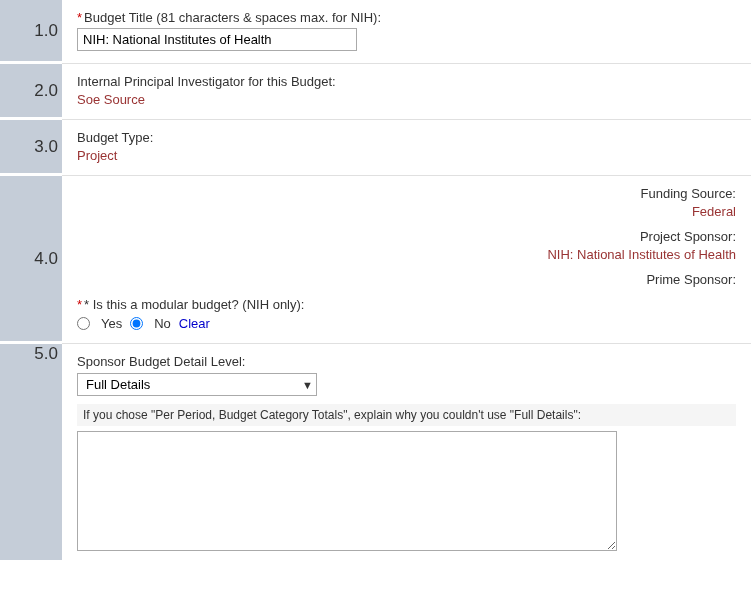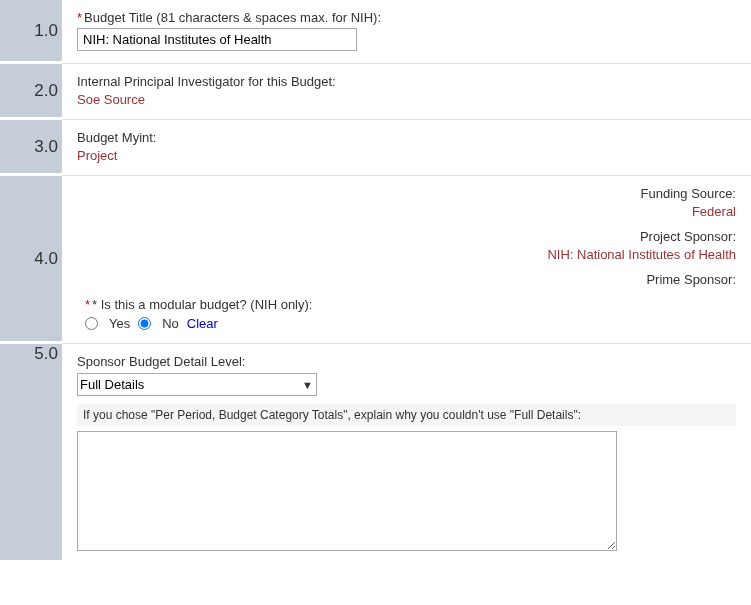--- a/index.html
+++ b/index.html
@@ -70,21 +70,21 @@
       text-align: right;
     }
 
     .select-wrapper {
       position: relative;
       display: inline-block;
     }
 
     .select-dropdown {
       border: 1px solid #aaa;
-      padding: 3px 2px;
+      padding: 3px 8px;
       font-size: 13px;
       width: 240px;
       background: #fff;
       appearance: none;
       -webkit-appearance: none;
       padding-right: 20px;
     }
 
     .select-arrow {
       position: absolute;
@@ -152,21 +152,21 @@
         <td class="number-col">2.0</td>
         <td class="content-col">
           <div class="field-label">Internal Principal Investigator for this Budget:</div>
           <div class="field-value">Soe Source</div>
         </td>
       </tr>
 
       <tr>
         <td class="number-col">3.0</td>
         <td class="content-col">
-          <div class="field-label">Budget Myint:</div>
+          <div class="field-label">Budget Type:</div>
           <div class="field-value">Project</div>
         </td>
       </tr>
 
       <tr>
         <td class="number-col">4.0</td>
         <td class="content-col">
 
           <div class="sub-field">
             <div class="field-label">Funding Source:</div>
@@ -176,21 +176,21 @@
           <div class="sub-field">
             <div class="field-label">Project Sponsor:</div>
             <div class="field-value">NIH: National Institutes of Health</div>
           </div>
 
           <div class="sub-field">
             <div class="field-label">Prime Sponsor:</div>
             <div class="field-value"></div>
           </div>
 
-          <div style="margin-top:10px;margin-left:8px;">
+          <div style="margin-top:10px;">
             <div class="field-label">
               <span class="required-star">*</span><span>* Is this a modular budget? (NIH only):</span>
             </div>
             <div class="radio-group">
               <label class="radio-label">
                 <input type="radio" name="modular" value="yes" style="">
                 <span>Yes</span>
               </label>
               <label class="radio-label">
                 <input type="radio" name="modular" value="no" checked="" style="">

